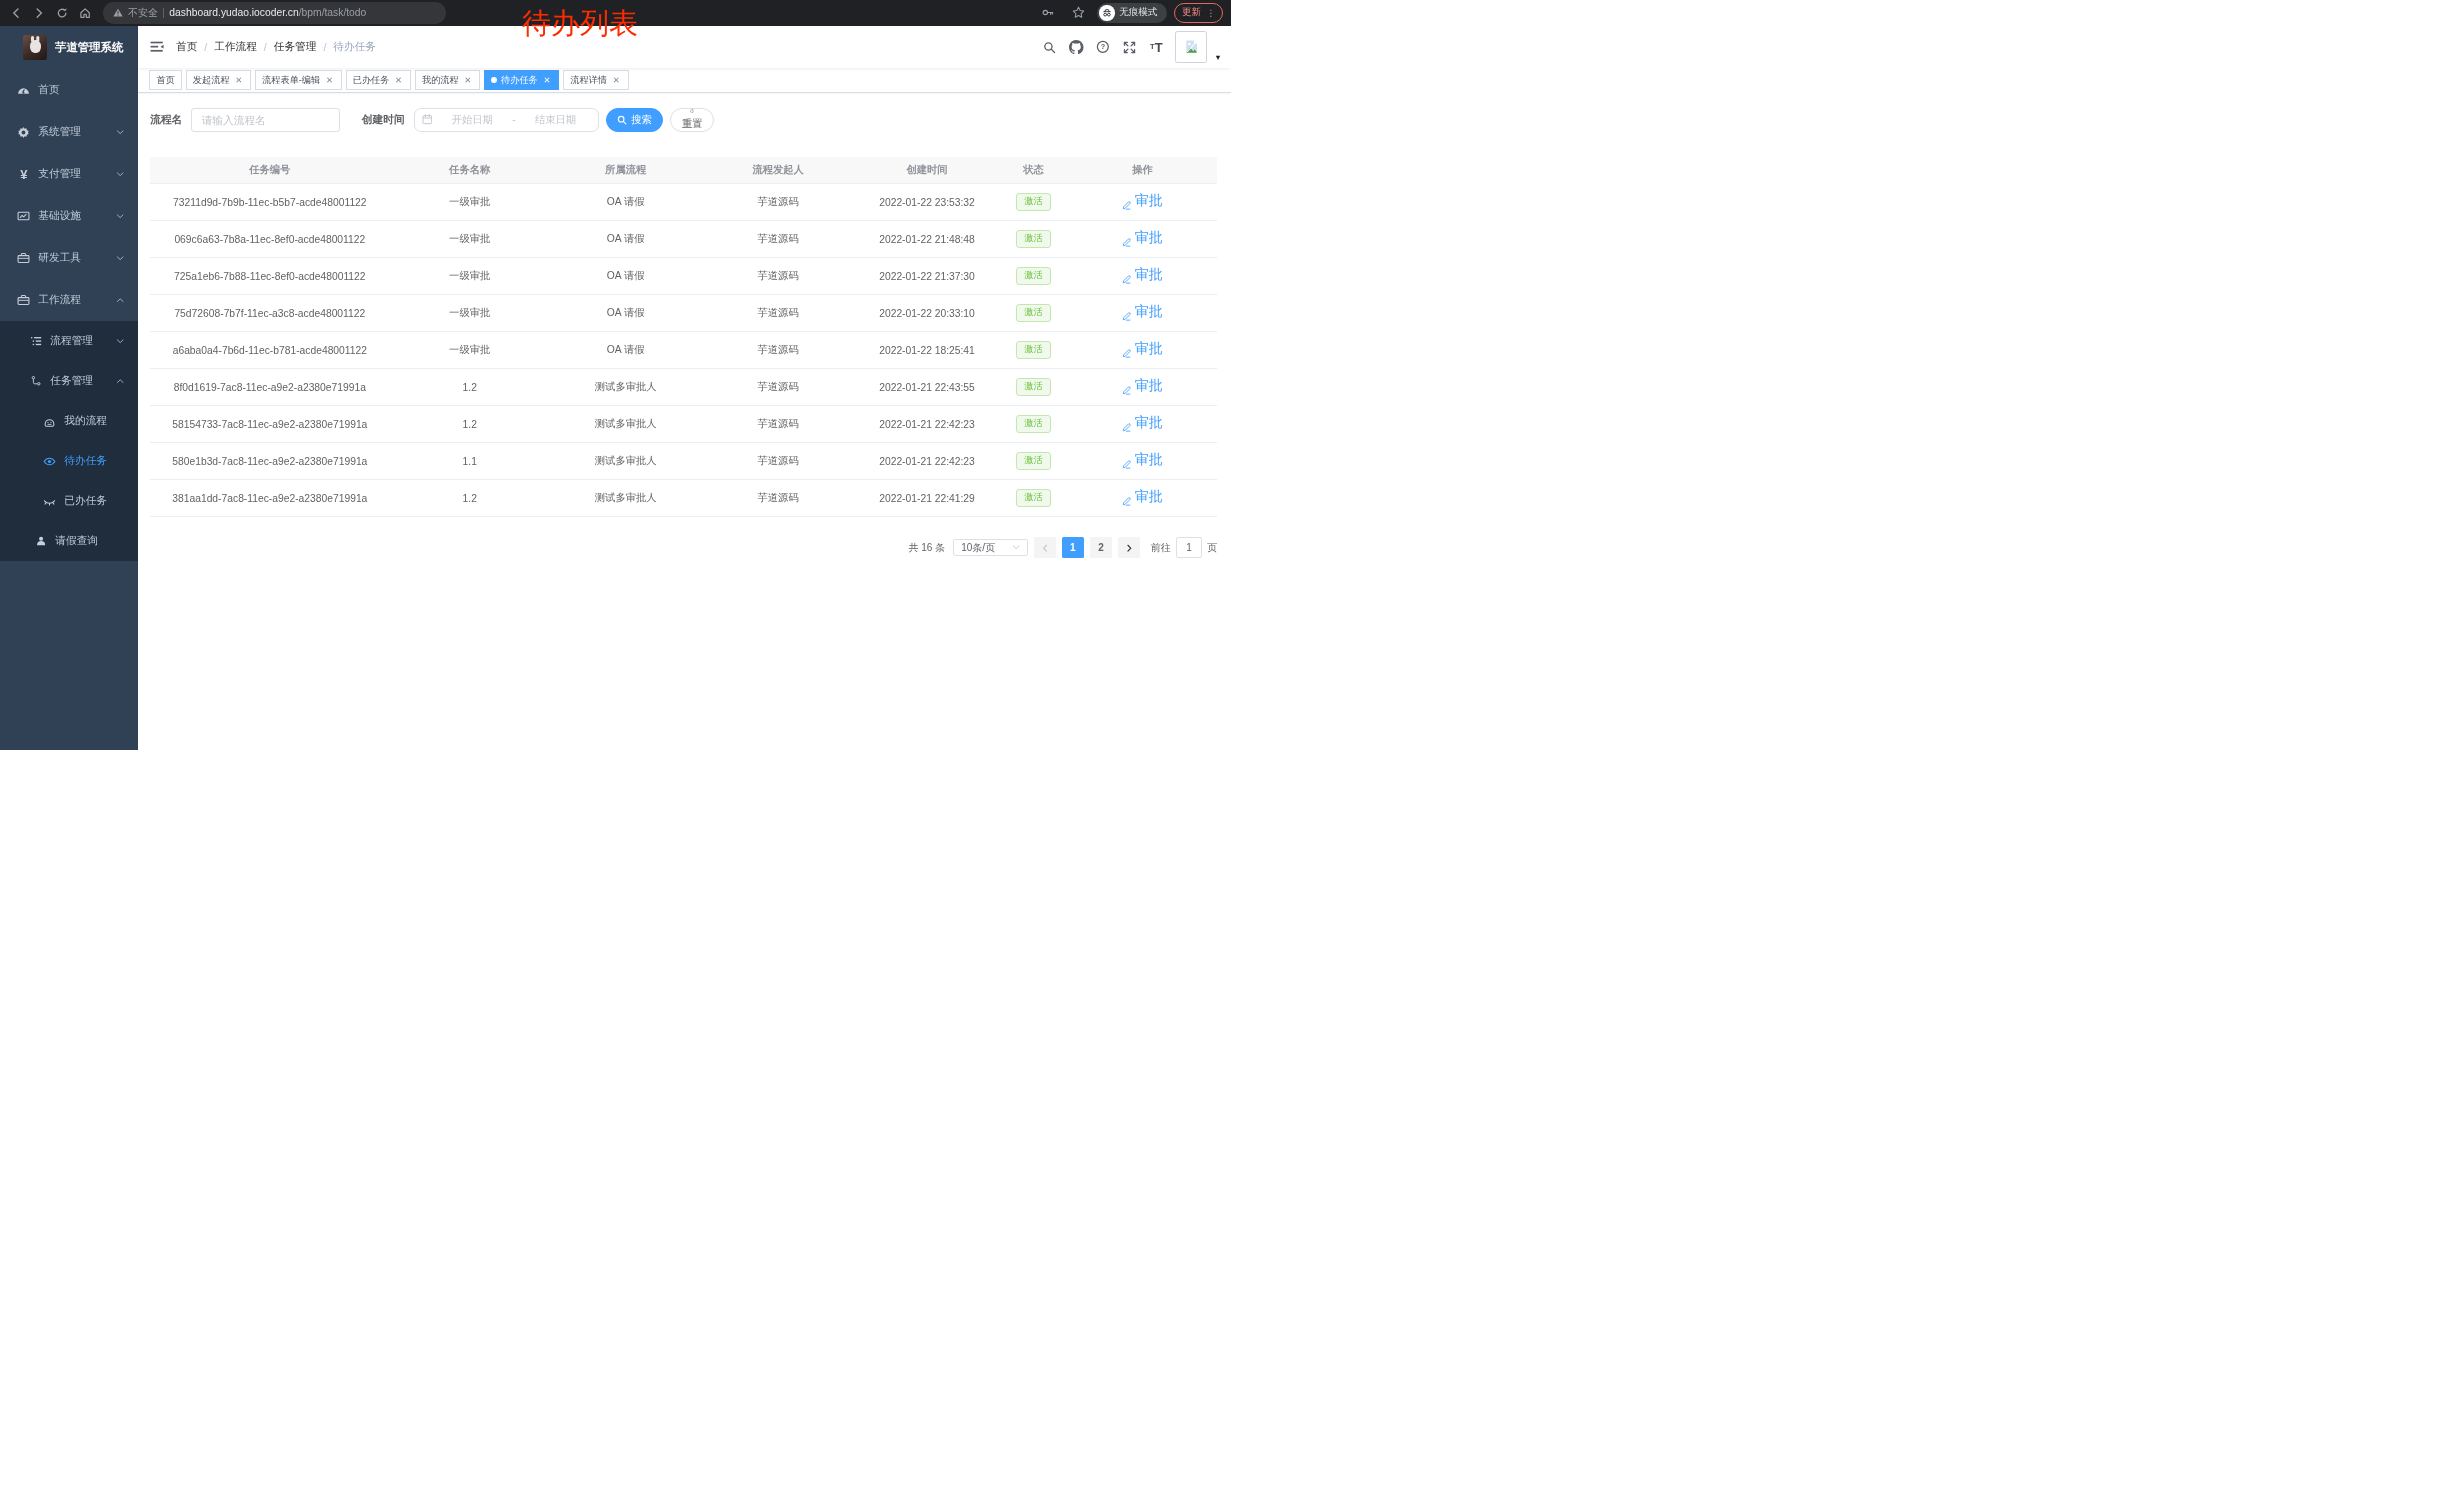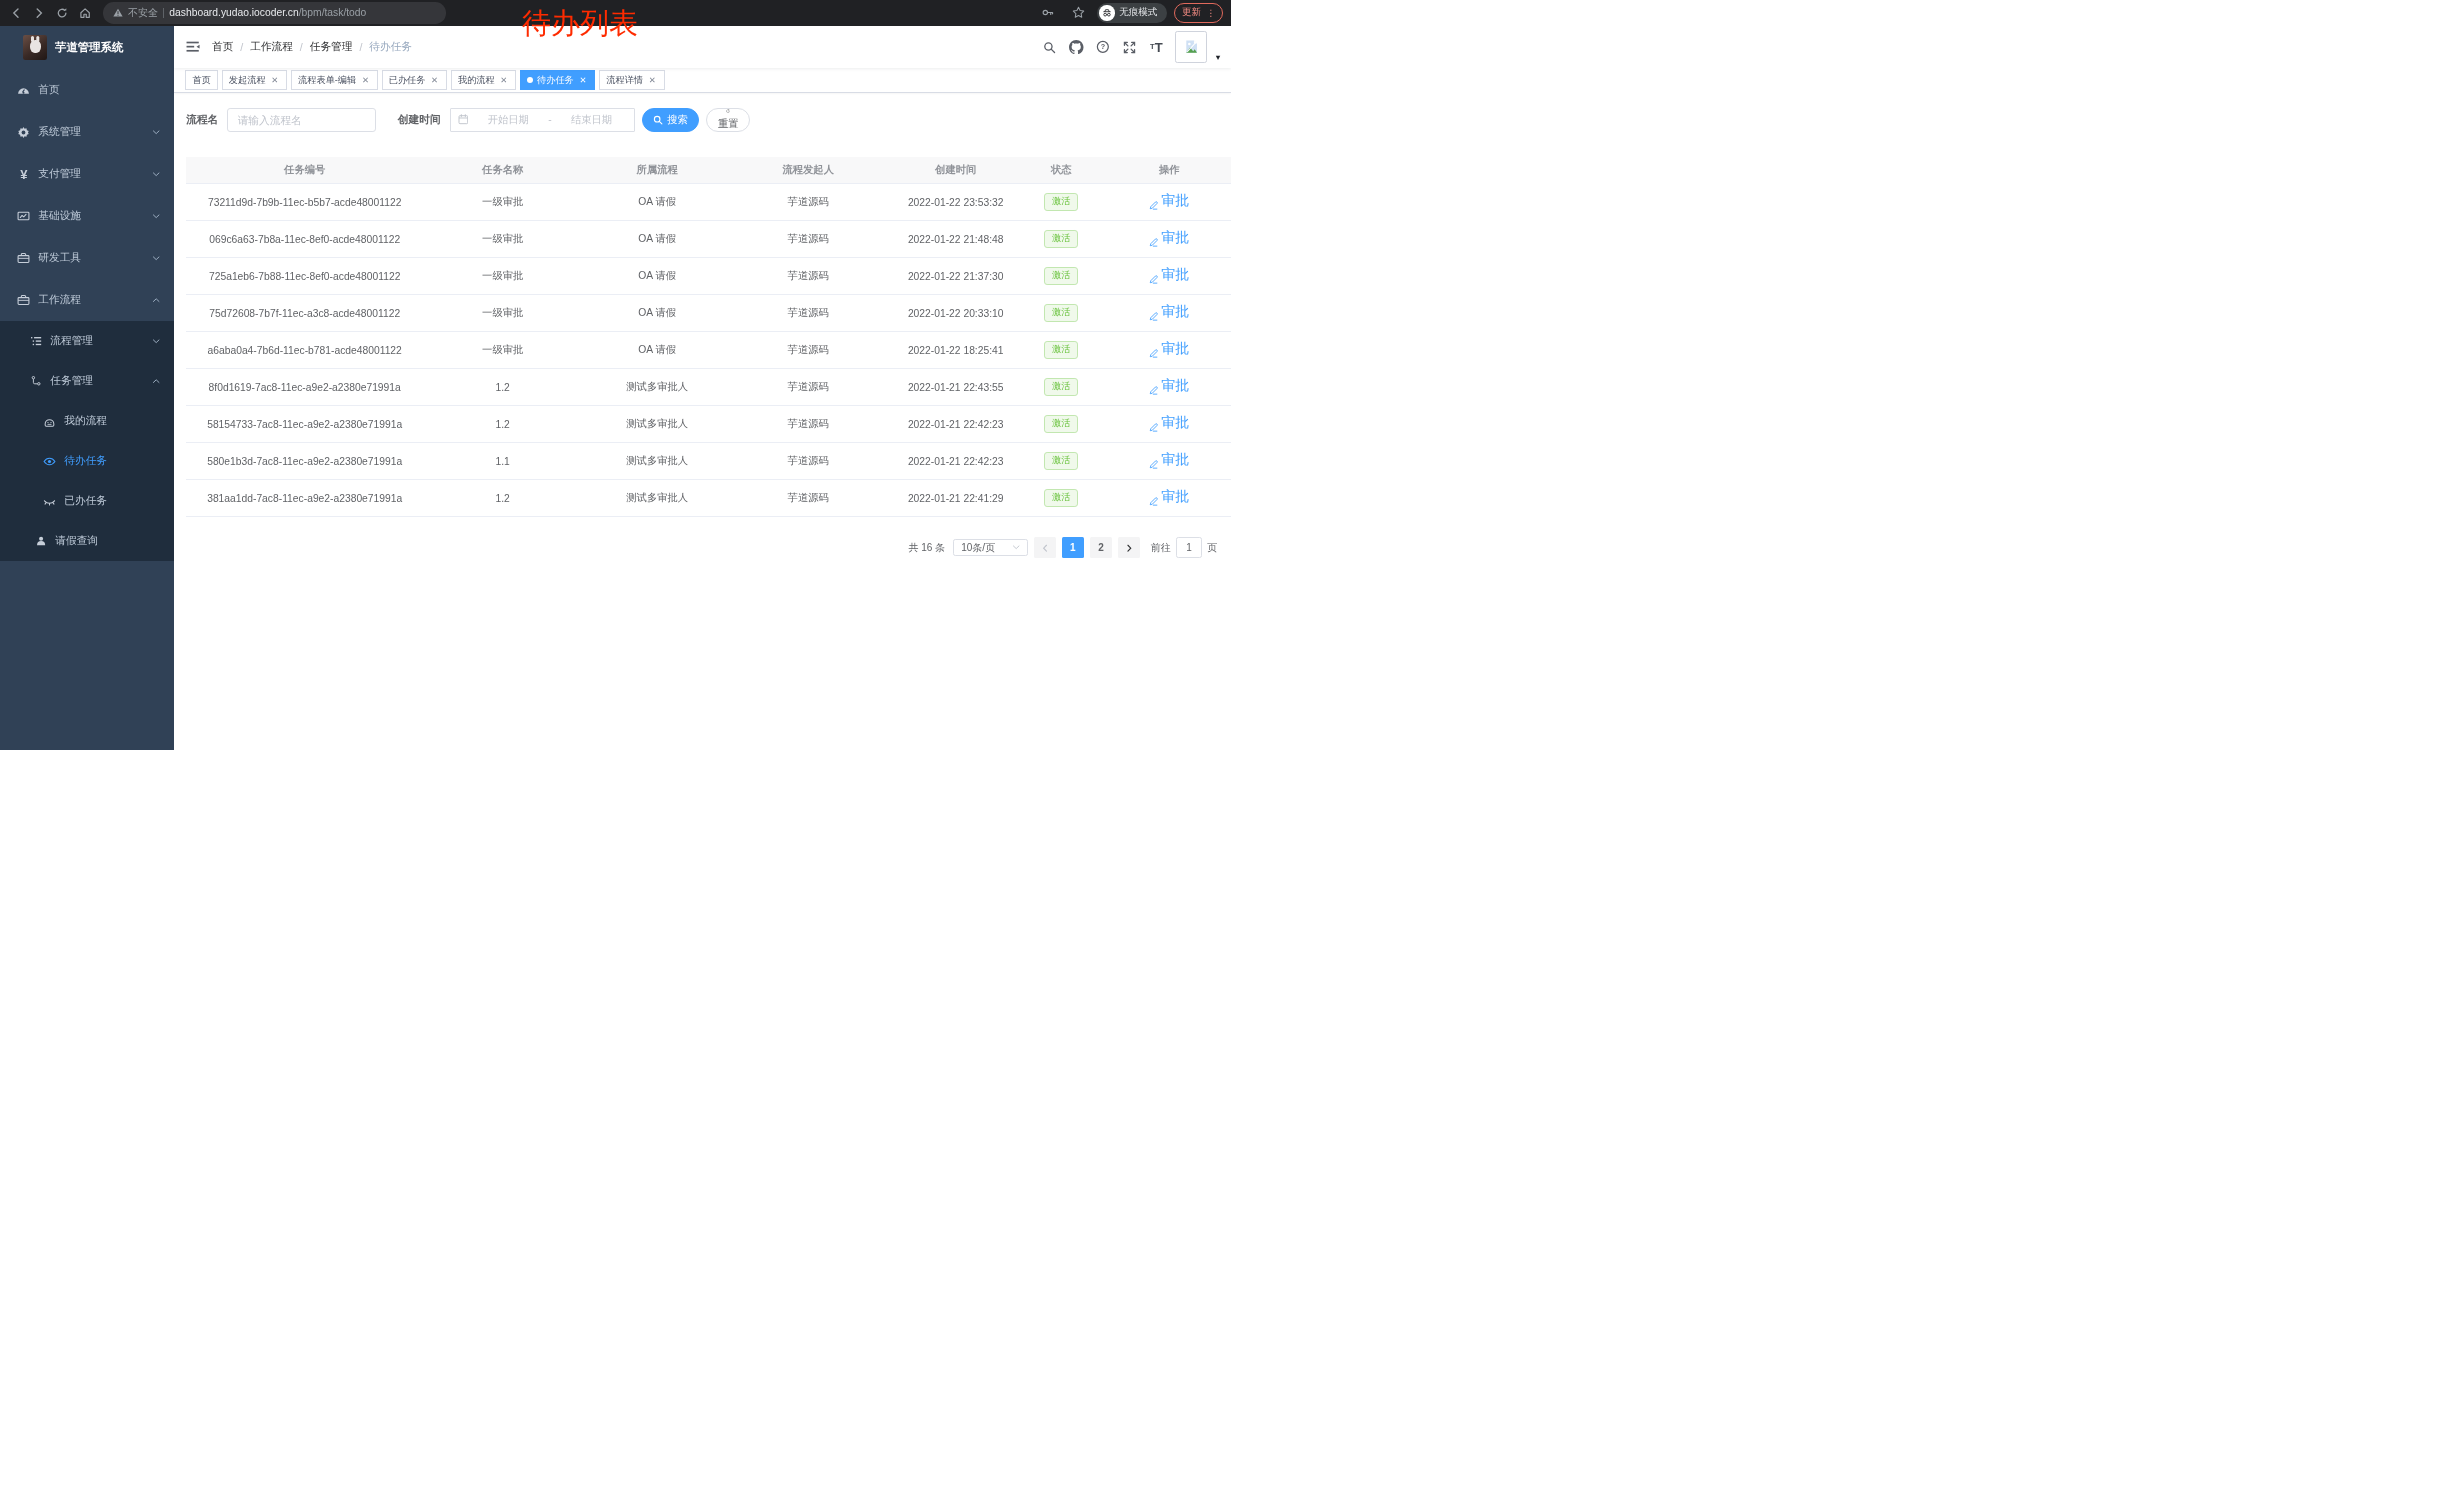--- a/index.html
+++ b/index.html
@@ -20,21 +20,21 @@
   .incog-chip { height:20px; background:#3c4043; border-radius:10px; display:flex; align-items:center; gap:4.6px; padding:0 9.2px 0 2.3px; color:#e8eaed; font-size:9.5px; }
   .incog-circ { width:15.3px; height:15.3px; border-radius:50%; background:#fff; display:flex; align-items:center; justify-content:center; }
   .update-chip { height:20px; border:1.1px solid #e0695c; border-radius:10px; display:flex; align-items:center; gap:5.3px; padding:0 6.9px; color:#f28b82; font-size:9.5px; }
   .update-chip .dots { font-size:9.2px; letter-spacing:0; }
 
   
   .annotation { position:absolute; left:522px; top:6.1px; font-size:29px; line-height:1.2; font-weight:500; z-index:50; white-space:nowrap; }
 
   
   .app { position:absolute; top:26px; left:0; width:1231px; height:724px; display:flex; }
-  .sidebar { width:174px; background:#304156; height:100%; flex:none; overflow:hidden; }
+  .sidebar { width:138px; background:#304156; height:100%; flex:none; overflow:hidden; }
   .main { flex:1; display:flex; flex-direction:column; background:#fff; min-width:0; }
 
   
   .logo-row { height:43px; display:flex; align-items:center; padding-left:23px; gap:7.6px; }
   .logo-img { width:24.4px; height:24.4px; border-radius:2.3px; background:linear-gradient(145deg,#6b4f45 0%,#3a2a26 55%,#201715 100%); position:relative; overflow:hidden; flex:none; }
   .logo-img:before { content:""; position:absolute; left:6.9px; top:4.6px; width:10.7px; height:13px; background:#e9e4e2; border-radius:48% 48% 46% 46%; }
   .logo-img:after { content:""; position:absolute; left:8.4px; top:0.8px; width:2.3px; height:6.1px; background:#e9e4e2; border-radius:1.5px; box-shadow:5.3px 0 0 #e9e4e2; }
   .logo-title { color:#fff; font-size:11.4px; font-weight:700; white-space:nowrap; }
   .menu-item { height:42px; display:flex; align-items:center; color:#bfcbd9; font-size:10.7px; cursor:pointer; }
   .menu-item .mi-icon { width:13.7px; height:13.7px; margin:0 7.6px 0 17px; display:flex; align-items:center; justify-content:center; color:#c6ced9; flex:none; }
@@ -68,21 +68,21 @@
   .tag-item.active .tag-close { color:#fff; }
 
   
   .content { flex:1; padding:14.5px 13.7px 0 12.2px; background:#fff; min-width:0; }
 
   .filter-row { display:flex; align-items:center; height:24px; margin-bottom:0; }
   .f-label { font-weight:700; color:#606266; font-size:10.7px; white-space:nowrap; }
   .f-input { margin-left:9.2px; width:149px; height:24px; border:0.8px solid #dcdfe6; border-radius:3.1px; padding:0 9.2px; font-size:10.7px; color:#606266; outline:none; font-family:inherit; }
   .f-input::placeholder { color:#c0c4cc; }
   .f-label-2 { margin-left:21.4px; }
-  .date-range { margin-left:9.2px; width:185px; height:24px; border:0.8px solid #dcdfe6; border-radius:1px; display:flex; align-items:center; padding:0 6.9px; gap:4.6px; color:#c0c4cc; font-size:10.3px;justify-content:center; }
+  .date-range { margin-left:9.2px; width:185px; height:24px; border:0.8px solid #dcdfe6; border-radius:7px; display:flex; align-items:center; padding:0 6.9px; gap:4.6px; color:#c0c4cc; font-size:10.3px;justify-content:center; }
   .date-range .dr-start,.date-range .dr-end { flex:1; text-align:center; white-space:nowrap; }
   .date-range .dr-sep { color:#c0c4cc; }
   .btn { height:24px; border-radius:12px; display:inline-flex; align-items:center; justify-content:center; gap:3.8px; font-size:10.3px; cursor:pointer; padding:0 10.7px; white-space:nowrap; }
   .btn-primary { background:#409eff; border:0.8px solid #409eff; color:#fff; margin-left:6.9px; }
   .btn-plain { background:#fff; border:0.8px solid #dcdfe6; color:#606266; margin-left:6.9px;flex-direction:column; }
 
   
   .task-table { width:100%; border-collapse:collapse; table-layout:fixed; margin-top:25px; font-size:10.3px; }
   .task-table th { height:27px; background:#f8f8f9; color:#909399; font-weight:700; font-size:10.3px; border-bottom:0.8px solid #ebeef5; text-align:center; }
   .task-table td { height:37px; border-bottom:0.8px solid #ebeef5; text-align:center; color:#606266; white-space:nowrap; overflow:hidden; }

